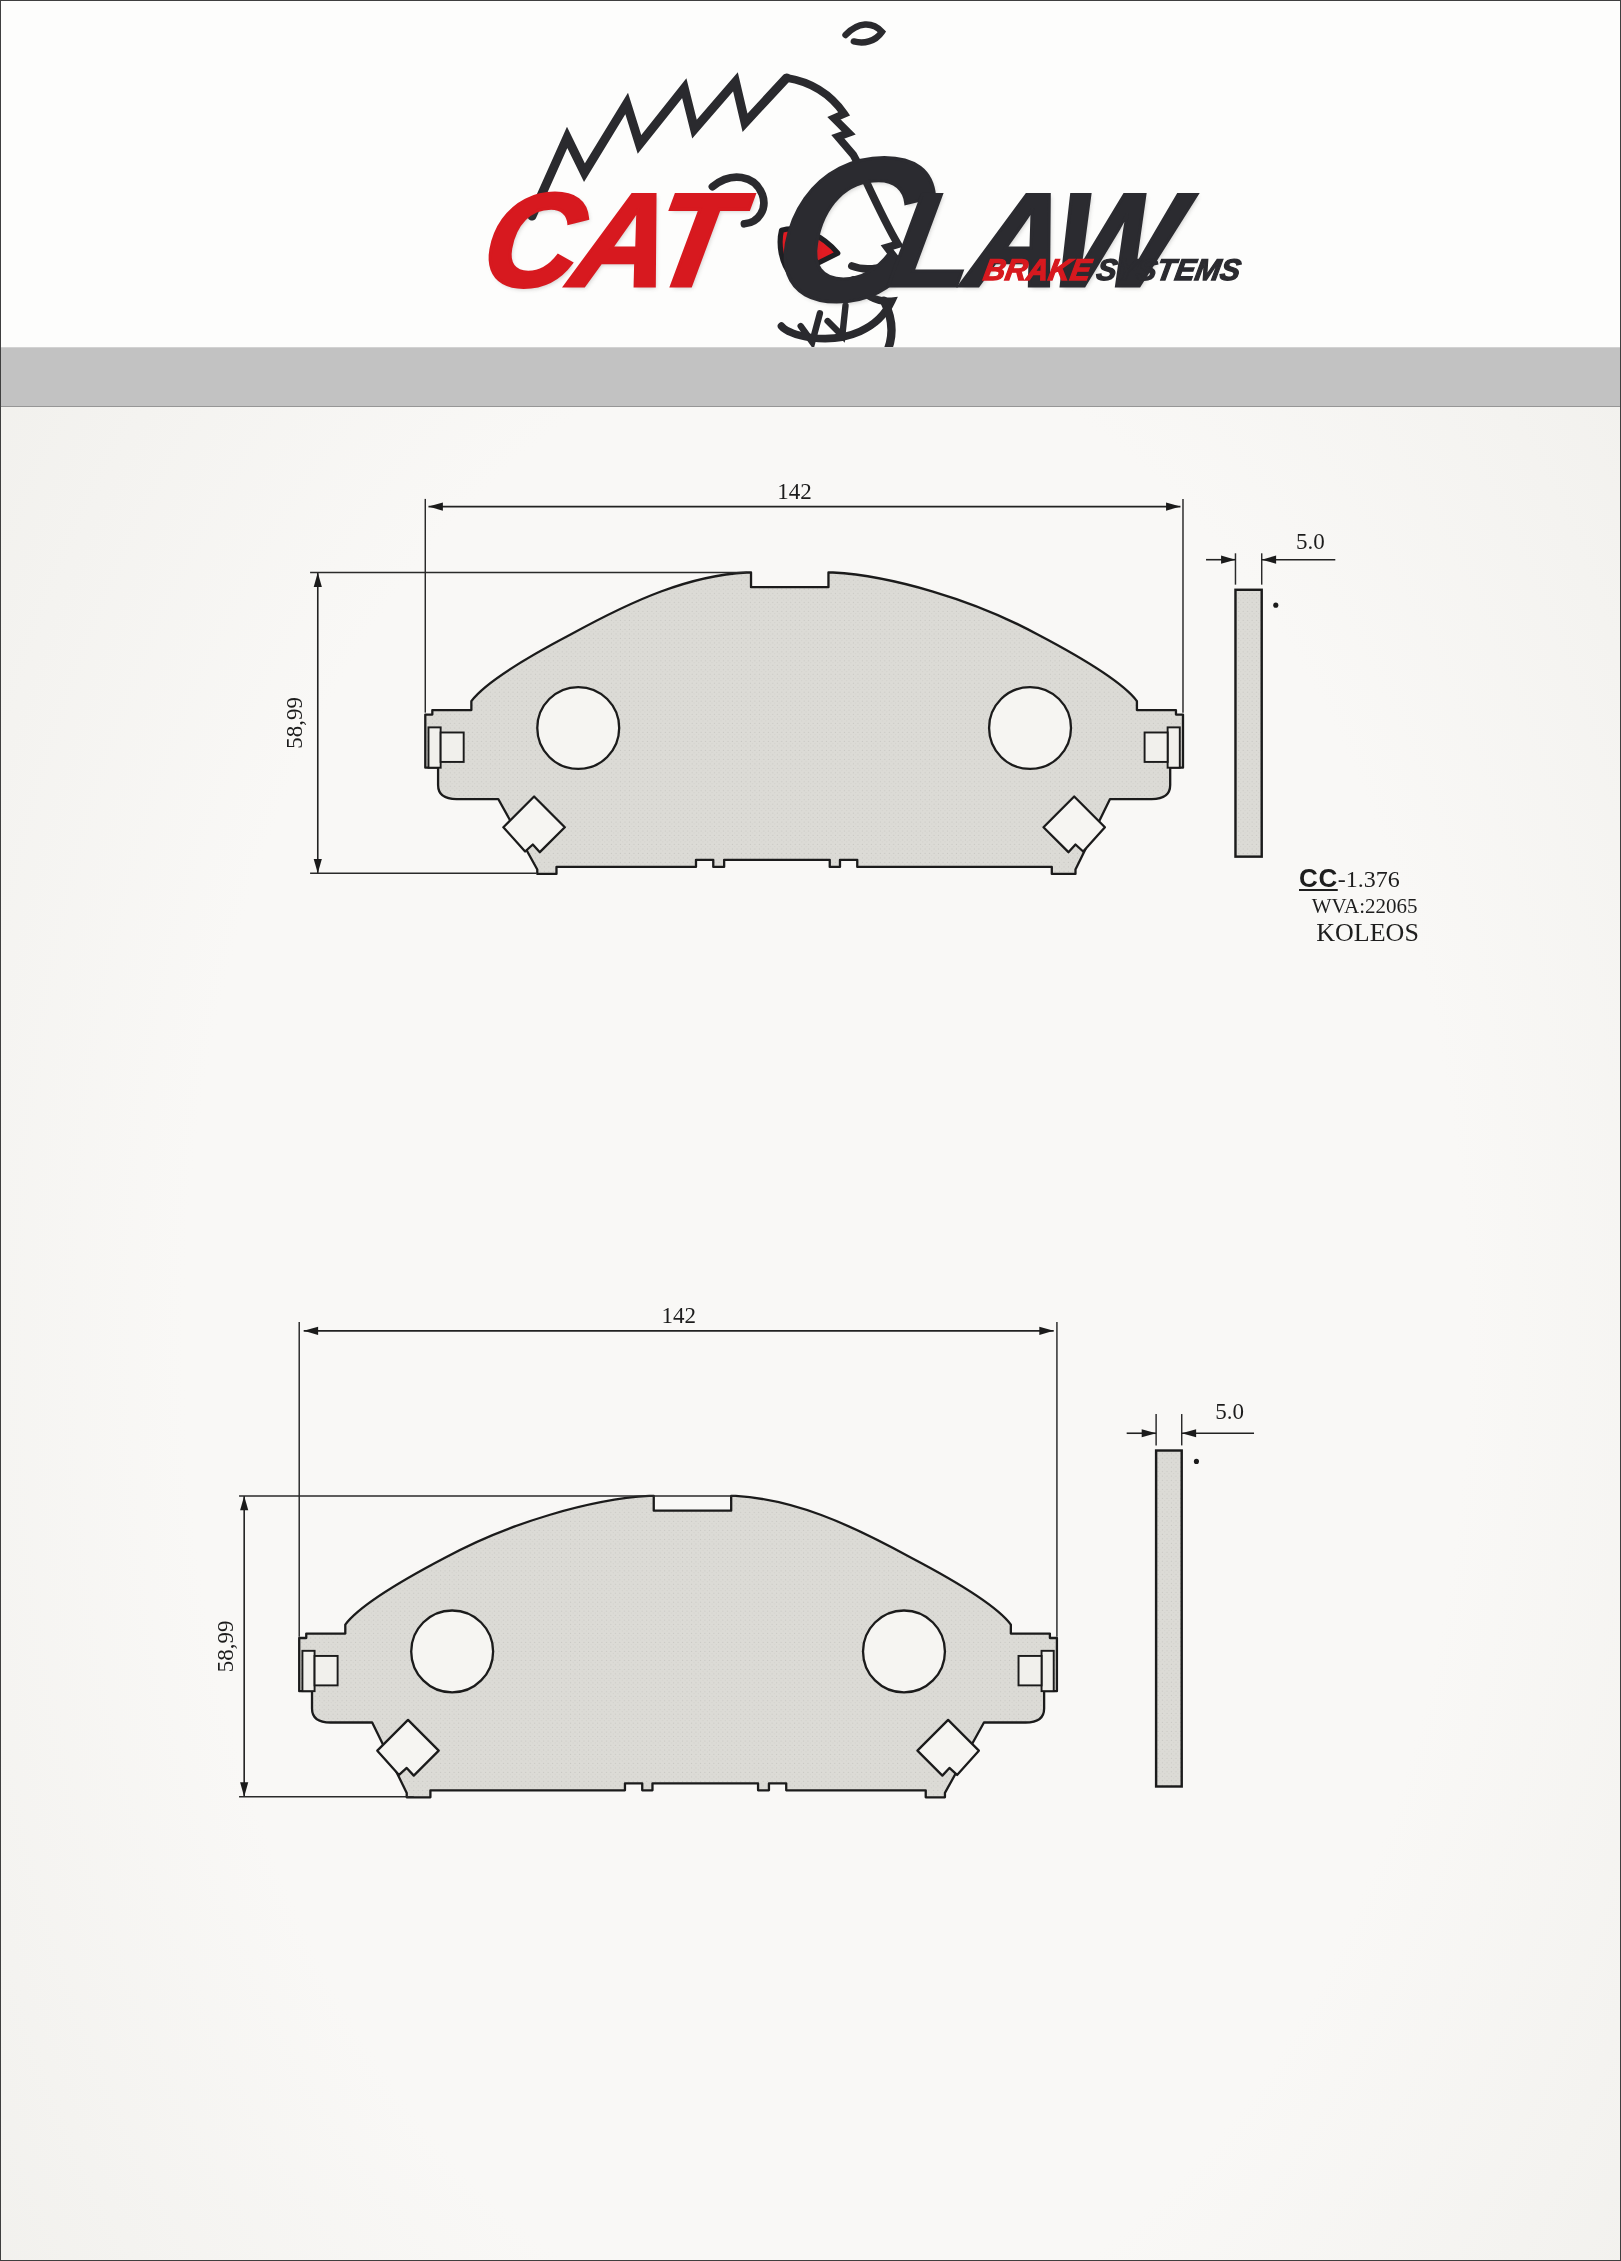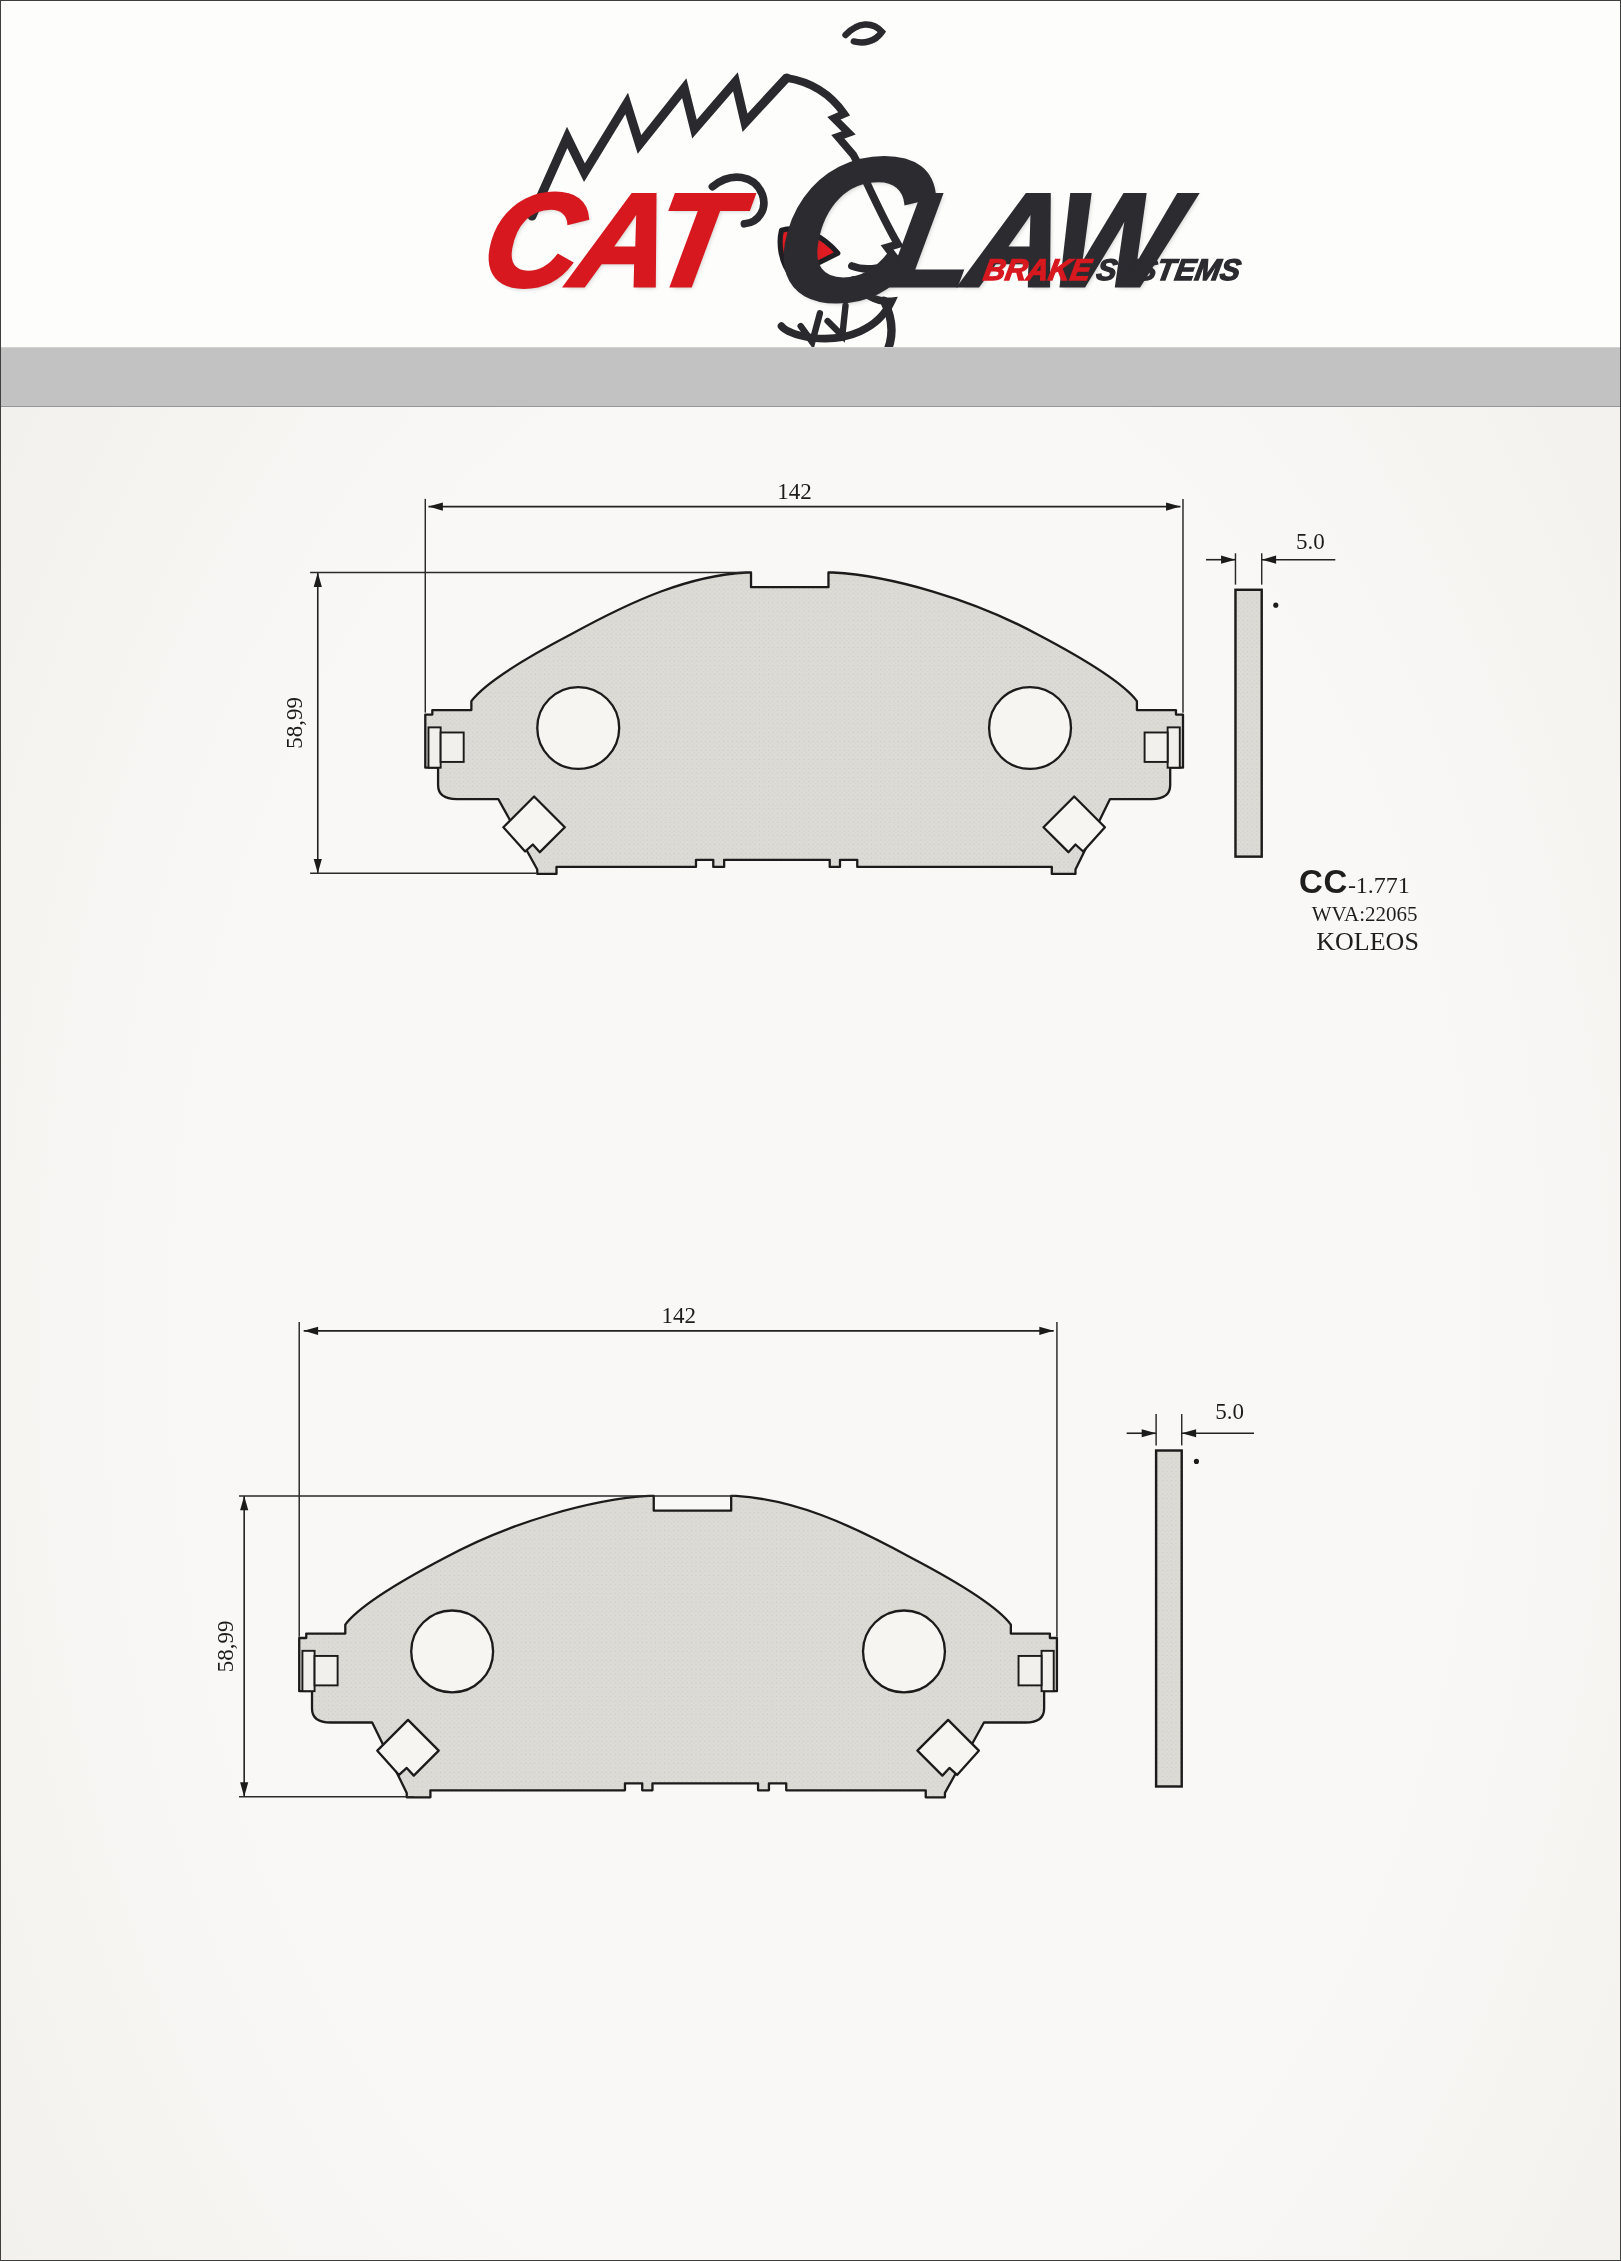--- a/index.html
+++ b/index.html
@@ -50,21 +50,21 @@
     position:absolute;left:0;top:406px;width:1621px;height:2225px;
     background:radial-gradient(ellipse at 50% 42%, #f9f8f6 55%, #efeeea 100%);
     padding-left:28px;
   }
   .drawing-svg{position:absolute;left:0;top:-406px;width:1621px;height:2261px;}
   .code-block{
     position:absolute;
     font-family:"Liberation Serif", serif;
     color:#1e1e1e;line-height:1.18;white-space:nowrap;
   }
-  .cc{font-family:"Liberation Sans", sans-serif;font-weight:600;font-size:33px;letter-spacing:0.6px;}
+  .cc{font-family:"Liberation Sans", sans-serif;font-weight:600;font-size:26px;letter-spacing:0.6px;text-decoration:underline;}
   .code{font-size:24px;}
   .wva-line{font-size:21px;margin-left:12.8px;}
   .veh-line{font-size:26px;margin-left:17.3px;}
   
   .pad-body{fill:url(#grain);stroke:#1b1b1b;stroke-width:3.6;stroke-linejoin:round;}
   .hole{fill:#f6f5f2;stroke:#1b1b1b;stroke-width:3.6;stroke-linejoin:round;}
   .clipRect{fill:#f1f0ec;stroke:#1b1b1b;stroke-width:3;}
   .side-rect{fill:url(#grain);stroke:#1b1b1b;stroke-width:3.8;}
   .ext{stroke:#2a2a2a;stroke-width:2.3;}
   .dim-line{stroke:#222222;stroke-width:2.5;}
@@ -205,21 +205,21 @@
         <line class="dim-line" x1="1759" y1="2238" x2="1805" y2="2238" marker-end="url(#arr)"></line>
         <line class="dim-line" x1="1845" y1="2238" x2="1958" y2="2238" marker-start="url(#arr)"></line>
         <circle class="ink" cx="1868" cy="2282" r="4"></circle>
       </g>
       <text class="dim-text" x="1059" y="2066" text-anchor="middle">142</text>
       <text class="dim-text" transform="translate(362,2571) rotate(-90)" text-anchor="middle">58,99</text>
       <text class="dim-text" x="1920" y="2216" text-anchor="middle">5.0</text>
     </svg>
 
     <div class="code-block" style="left:1298px;top:456px;">
-      <div><span class="cc">CC</span><span class="code">-1.771</span></div>
+      <div><span class="cc">CC</span><span class="code">-1.376</span></div>
       <div class="wva-line">WVA:22065</div>
       <div class="veh-line">KOLEOS</div>
     </div>
 
 
   </main>
 </div>
 
 
 </body></html>

